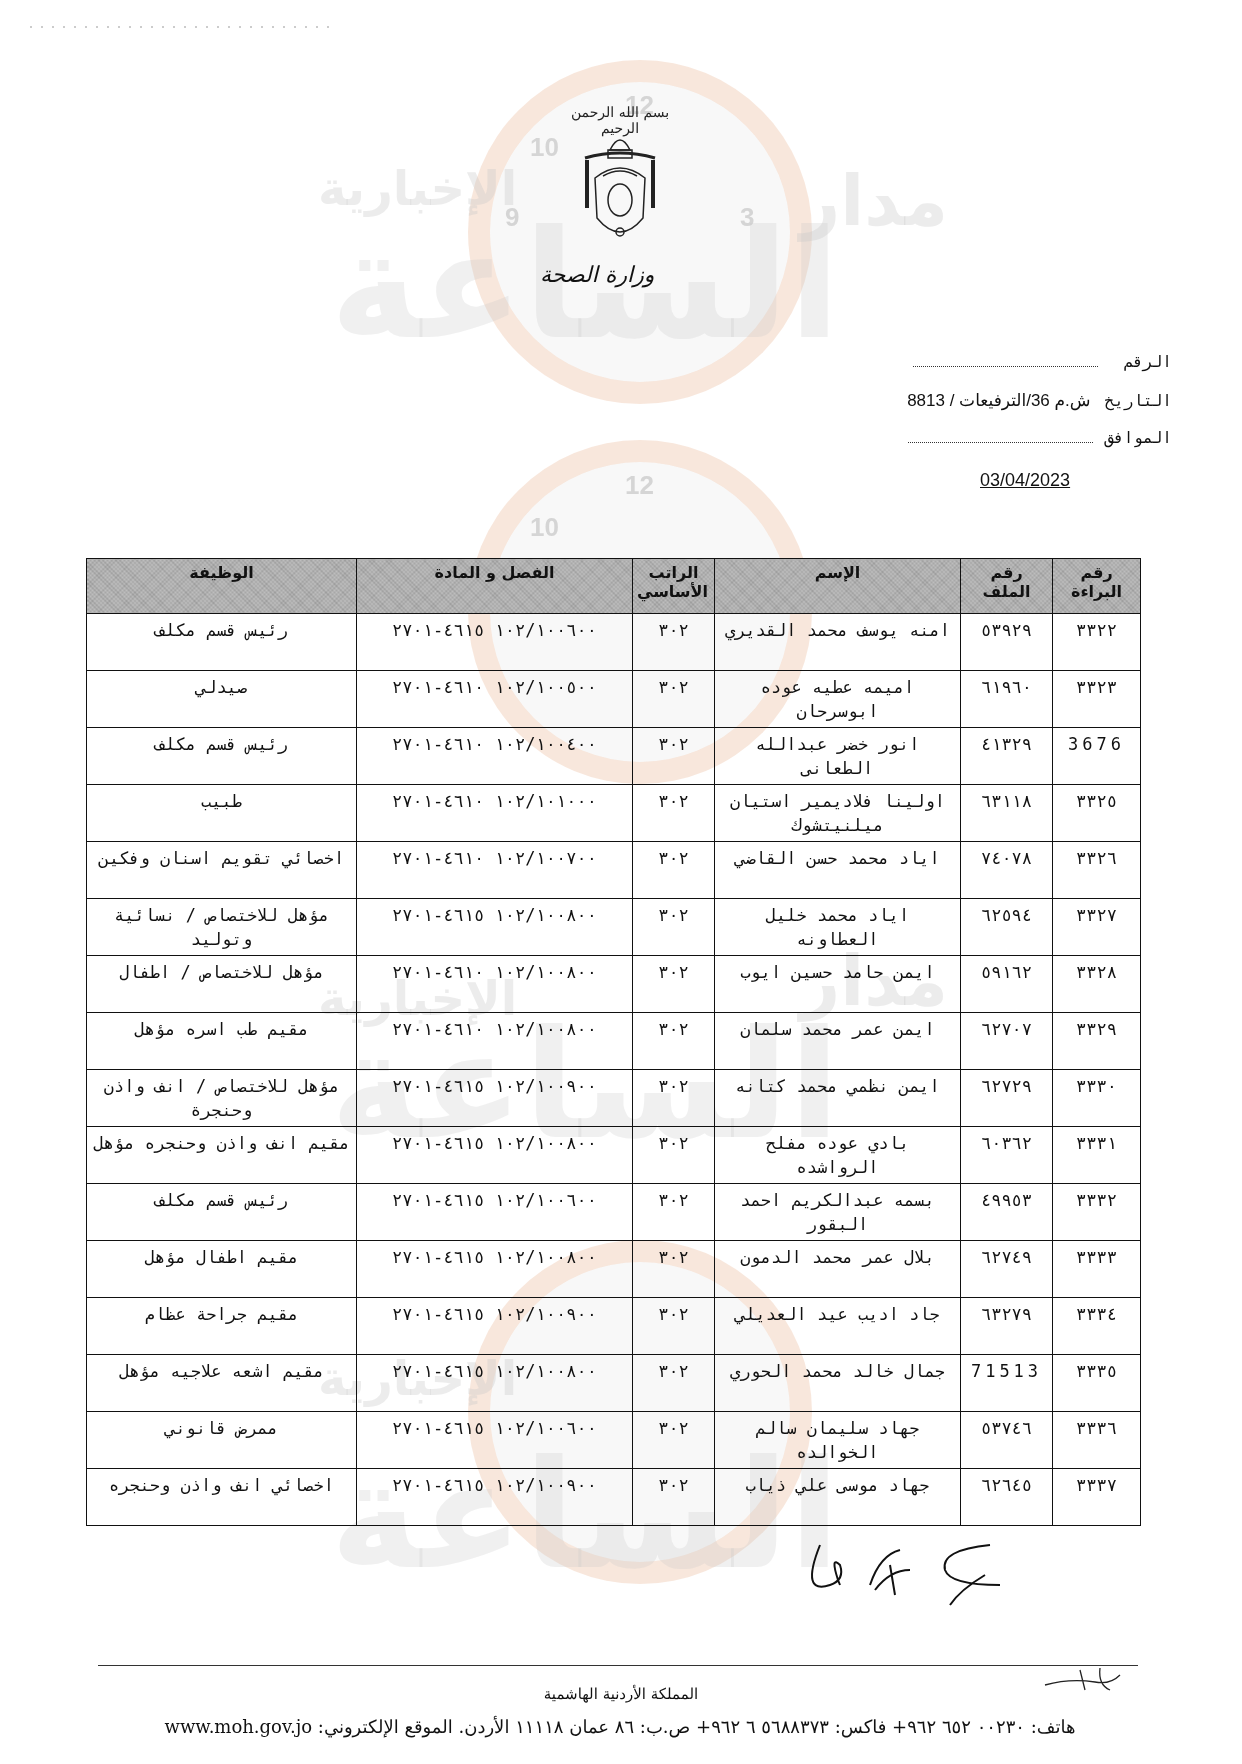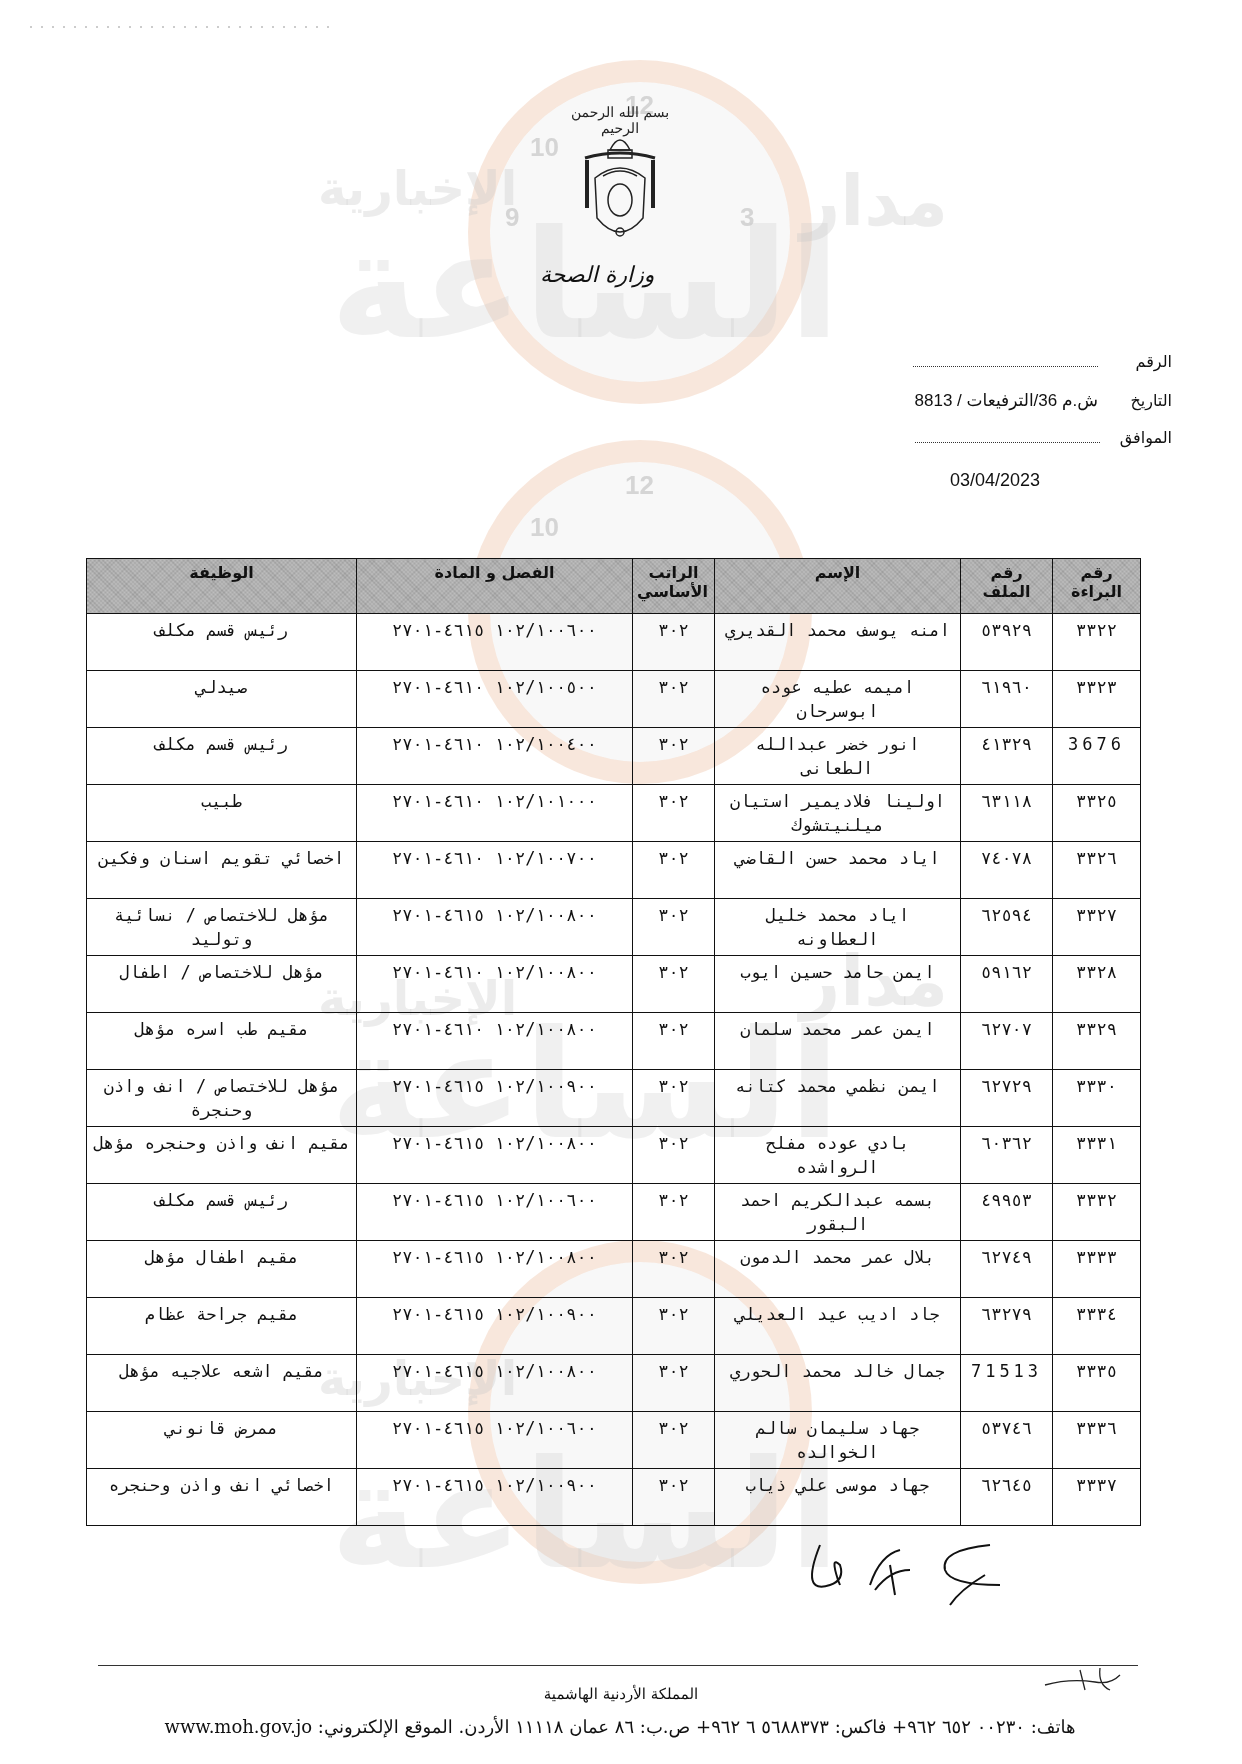--- a/index.html
+++ b/index.html
@@ -21,24 +21,24 @@
     direction: rtl; white-space: nowrap; line-height: 1;
   }
   .wm-small { font: bold 48px "DejaVu Sans", sans-serif; color: rgba(200,200,200,0.35); direction: rtl; }
 
   
   .basmala { position: absolute; left: 555px; top: 104px; width: 130px; text-align: center; font: 14px "DejaVu Serif", serif; color: #222; direction: rtl; }
   .crest { position: absolute; left: 575px; top: 128px; width: 90px; height: 120px; }
   .ministry { position: absolute; left: 540px; top: 262px; width: 160px; text-align: left; font: italic 22px "DejaVu Serif", serif; direction: rtl; }
 
   .meta { position: absolute; right: 70px; direction: rtl; font: 16px "DejaVu Sans", sans-serif; display: flex; align-items: baseline; gap: 14px; }
-  .meta .lbl { min-width: 60px; text-align: right; }
+  .meta .lbl { min-width: 60px; text-align: right; font-family: Liberation Mono, monospace; }
   .meta .dots { border-bottom: 1px dotted #333; width: 185px; height: 14px; }
   .meta .val { font: 17px "Liberation Sans", sans-serif; direction: rtl; }
-  .date-line { position: absolute; left: 950px; top: 470px; font: 18px "Liberation Sans", sans-serif; }
+  .date-line { position: absolute; left: 980px; top: 470px; font: 18px "Liberation Sans", sans-serif; text-decoration: underline; }
 
   
   table.grid {
     position: absolute; left: 86px; top: 558px; width: 1054px;
     border-collapse: collapse; direction: rtl; table-layout: fixed;
     font-family: "DejaVu Sans Mono", monospace;
   }
   .grid th, .grid td { border: 1.5px solid #111; vertical-align: top; text-align: center; padding: 4px 6px; }
   .grid th {
     height: 46px; font: bold 16px "DejaVu Sans", sans-serif; color: #111;

